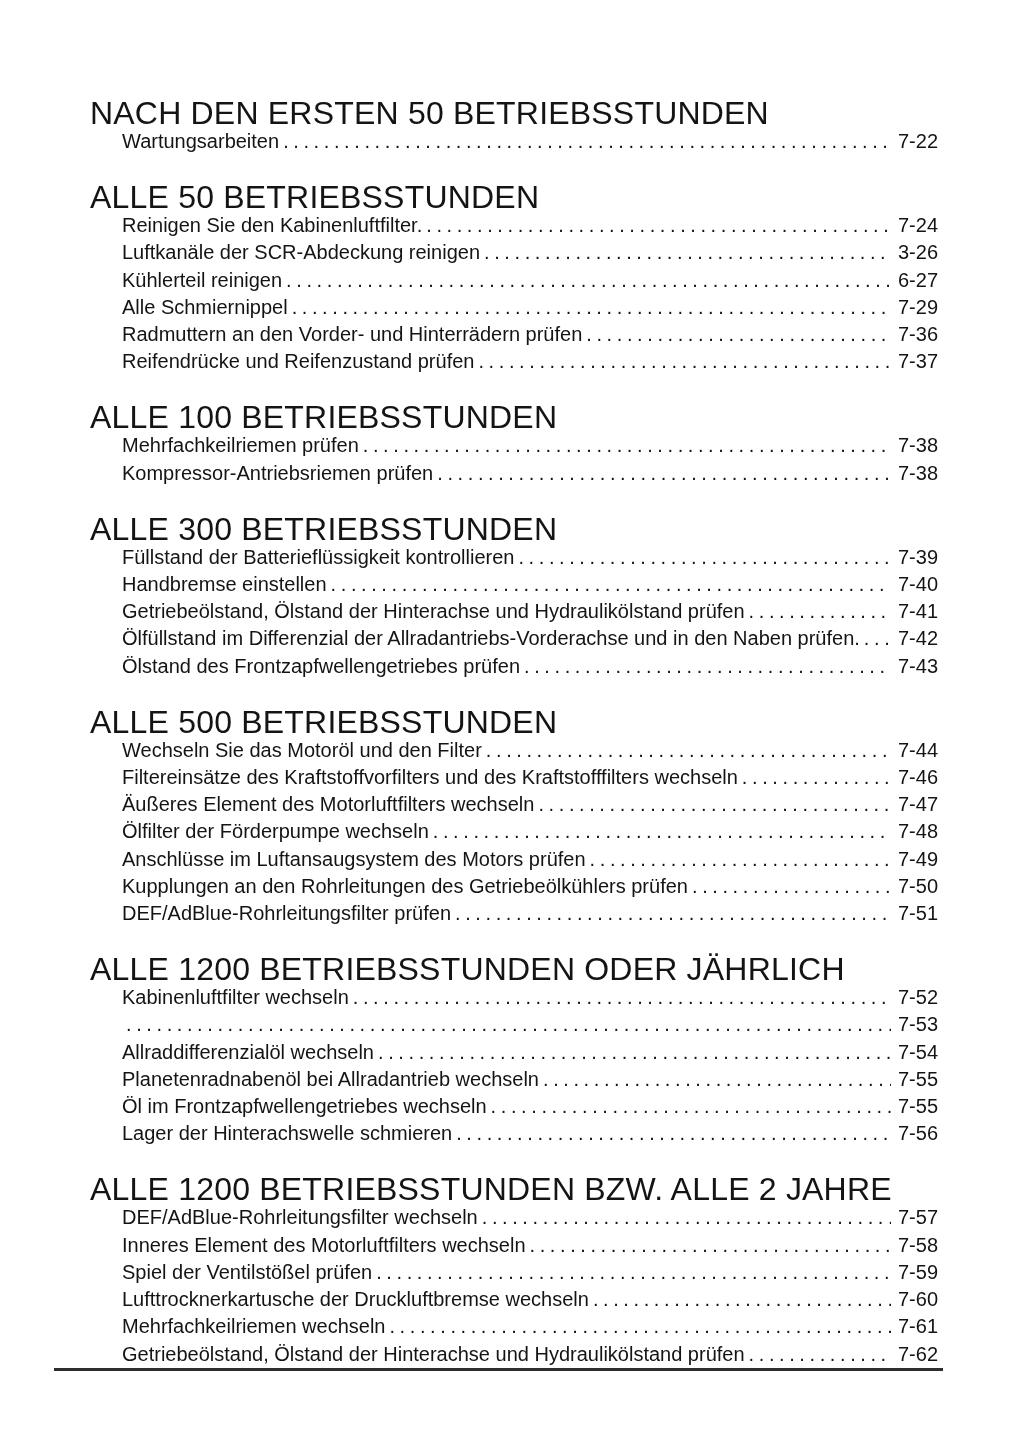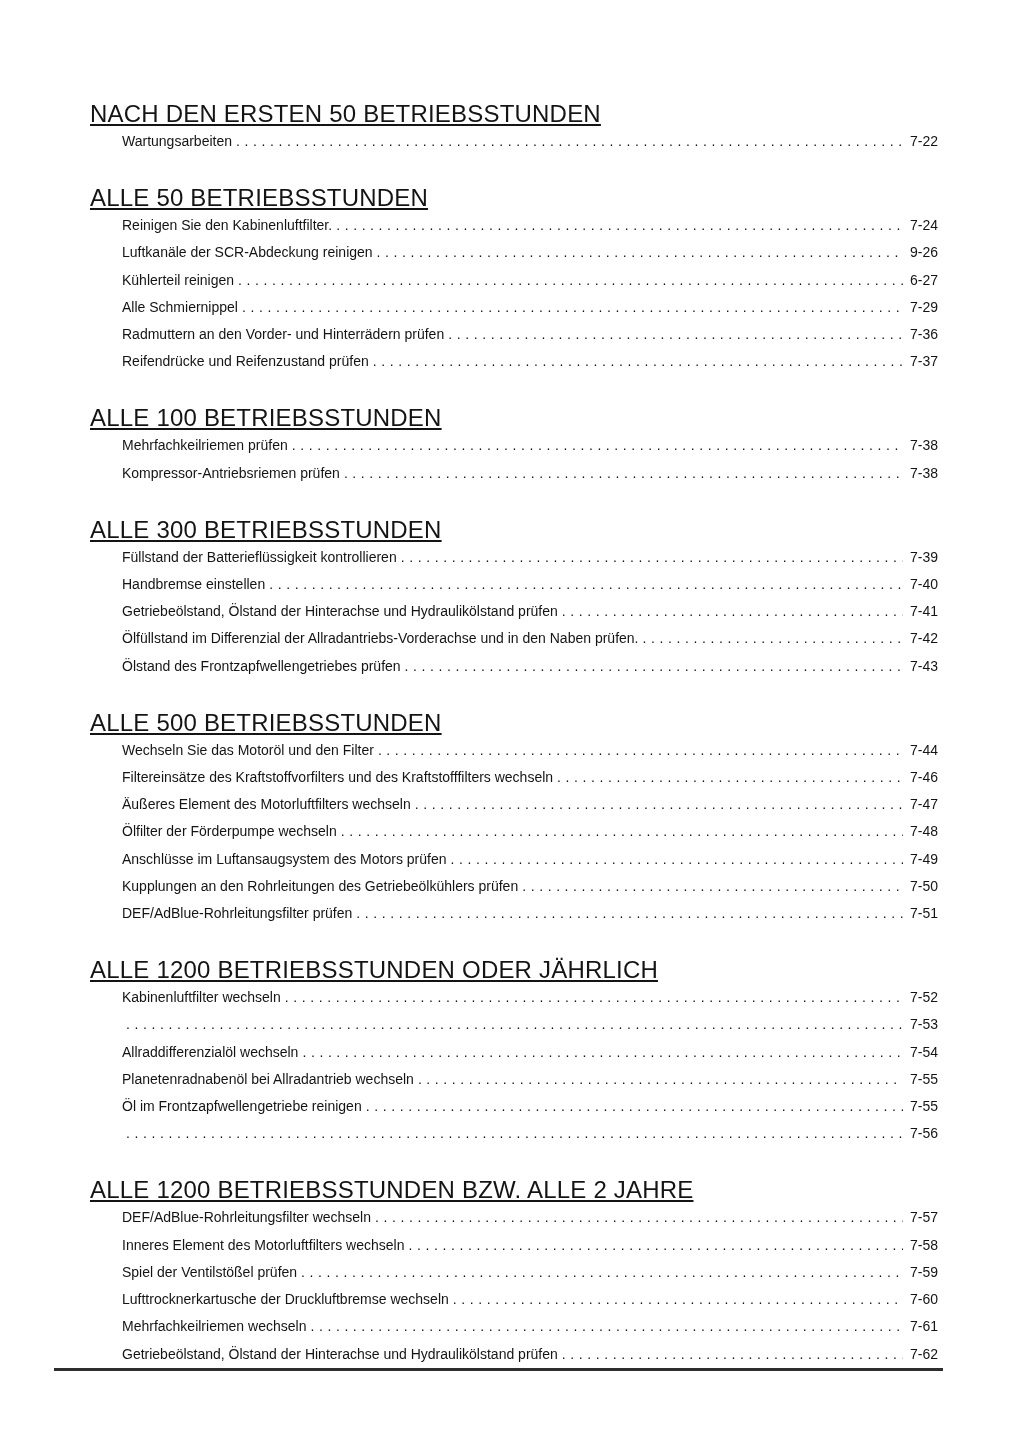--- a/index.html
+++ b/index.html
@@ -16,36 +16,35 @@
     background: var(--bg);
     color: var(--text);
     font-family: "Liberation Sans", "DejaVu Sans", sans-serif;
     overflow: hidden;
   }
   .toc {
     padding: 100px 86px 0 90px; 
   }
   .toc-section + .toc-section { margin-top: 29px; }
   .toc-heading {
-    font-size: 24px;
+    font-size: 32px;
     line-height: 27px;
     font-weight: normal;
     letter-spacing: 0.2px;
     margin-bottom: 1px;
     white-space: nowrap;
-    text-decoration: underline;
   }
   .entries {
     list-style: none;
     padding-left: 32px; 
   }
   .toc-entry {
     display: flex;
     align-items: center;
-    font-size: 14px;
+    font-size: 20px;
     line-height: 27.2px;
   }
   .entry-title { white-space: nowrap; flex: 0 0 auto; }
   .dots {
     flex: 1 1 auto;
     min-width: 0;
     overflow: hidden;
     white-space: nowrap;
     margin: 0 7px 0 4px;
     letter-spacing: 4.6px;
@@ -84,21 +83,21 @@
     <ul class="entries">
   <li class="toc-entry">
     <span class="entry-title">Reinigen Sie den Kabinenluftfilter.</span>
     <span class="dots"></span>
     <span class="page-num">7-24</span>
   </li>
 
   <li class="toc-entry">
     <span class="entry-title">Luftkanäle der SCR-Abdeckung reinigen</span>
     <span class="dots"></span>
-    <span class="page-num">9-26</span>
+    <span class="page-num">3-26</span>
   </li>
 
   <li class="toc-entry">
     <span class="entry-title">Kühlerteil reinigen</span>
     <span class="dots"></span>
     <span class="page-num">6-27</span>
   </li>
 
   <li class="toc-entry">
     <span class="entry-title">Alle Schmiernippel</span>
@@ -239,26 +238,27 @@
     <span class="page-num">7-54</span>
   </li>
 
   <li class="toc-entry">
     <span class="entry-title">Planetenradnabenöl bei Allradantrieb wechseln</span>
     <span class="dots"></span>
     <span class="page-num">7-55</span>
   </li>
 
   <li class="toc-entry">
-    <span class="entry-title">Öl im Frontzapfwellengetriebe reinigen</span>
+    <span class="entry-title">Öl im Frontzapfwellengetriebes wechseln</span>
     <span class="dots"></span>
     <span class="page-num">7-55</span>
   </li>
 
   <li class="toc-entry">
+    <span class="entry-title">Lager der Hinterachswelle schmieren</span>
     <span class="dots"></span>
     <span class="page-num">7-56</span>
   </li>
 </ul>
   </section>
 
   <section class="toc-section">
     <h2 class="toc-heading">ALLE 1200 BETRIEBSSTUNDEN BZW. ALLE 2 JAHRE</h2>
     <ul class="entries">
   <li class="toc-entry">

